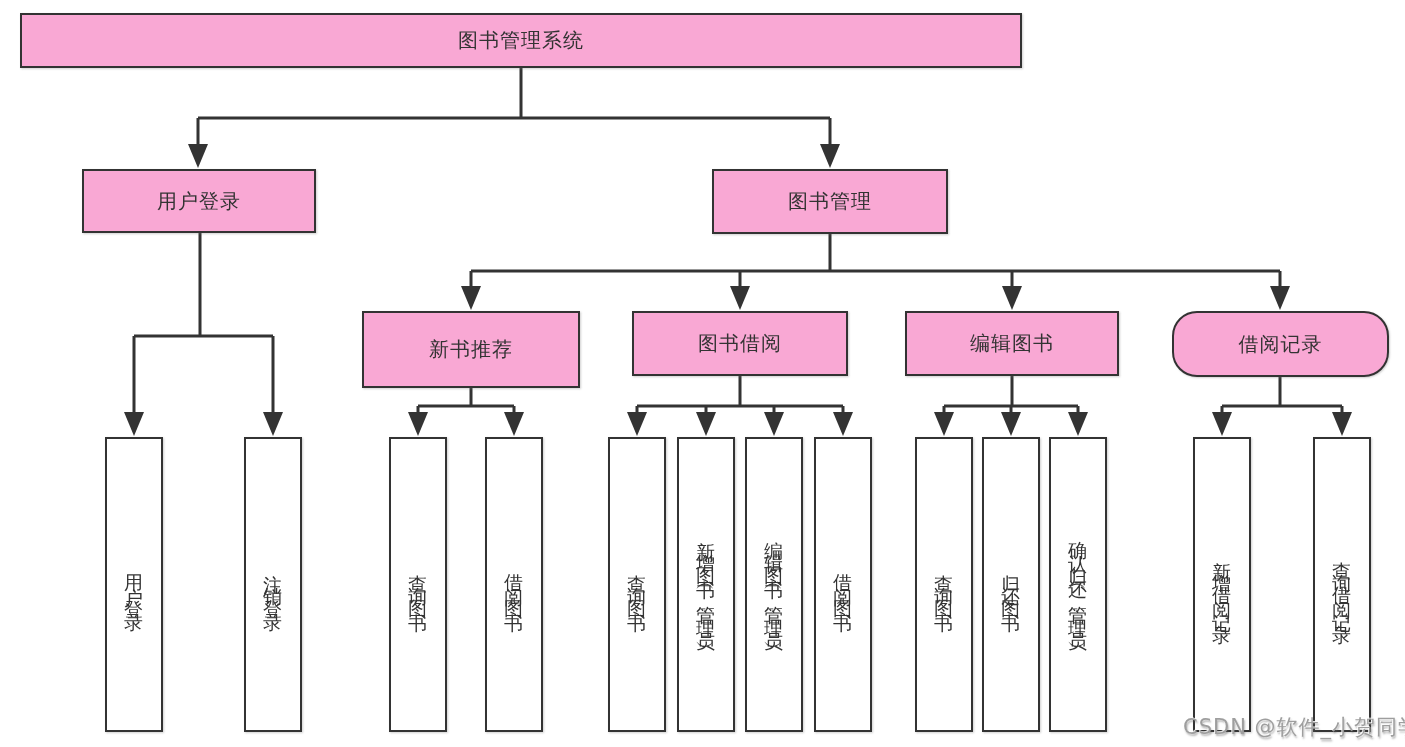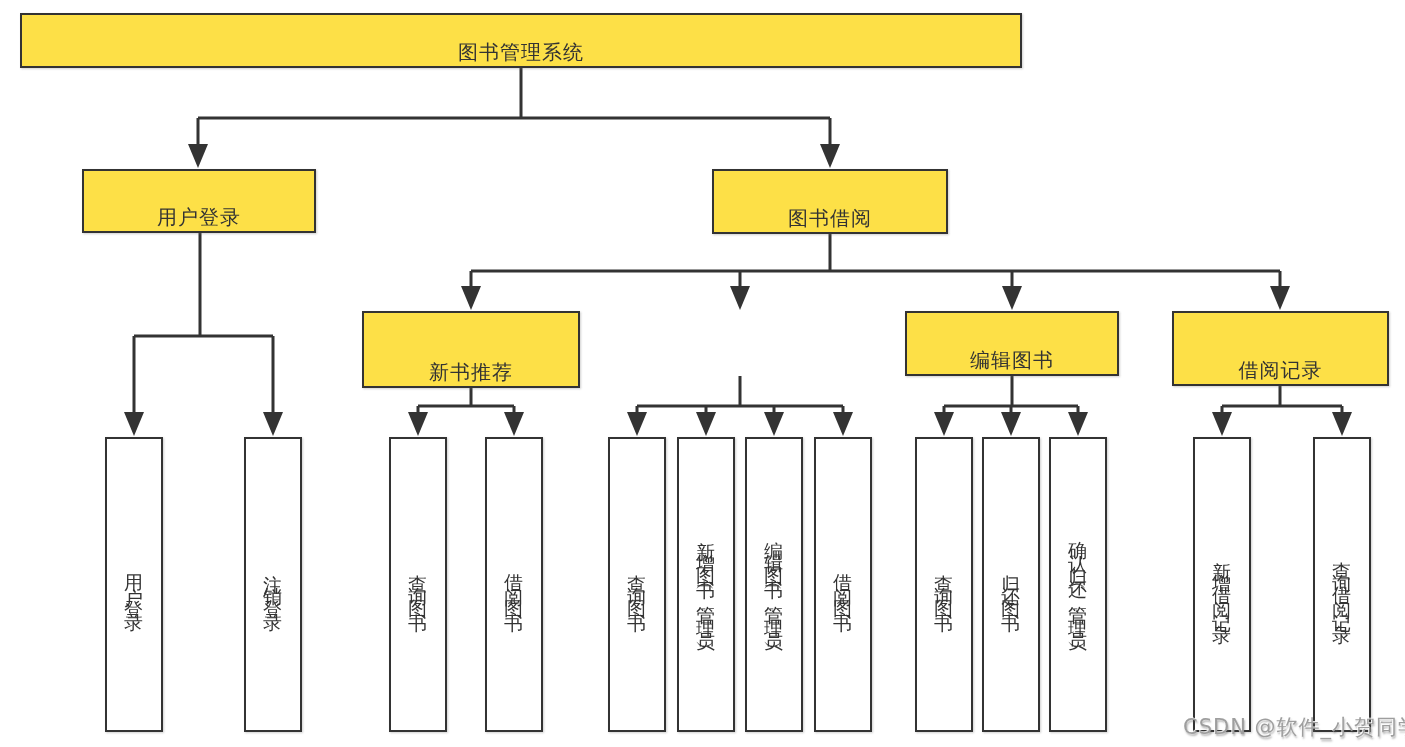--- a/index.html
+++ b/index.html
@@ -27,23 +27,23 @@
     fill: none;
   }
   .arrow {
     fill: #333333;
     stroke: none;
   }
   .hnode {
     position: absolute;
     box-sizing: border-box;
     border: 2px solid #333333;
-    background: #fde047;
+    background: #f9a8d4;
     display: flex;
-    align-items: flex-end;
+    align-items: center;
     justify-content: center;
     color: #333333;
     font-size: 20px;
     letter-spacing: 1px;
     z-index: 2;
     box-shadow: 1px 1px 2px rgba(120,120,120,0.35);
   }
   .vnode {
     position: absolute;
     box-sizing: border-box;
@@ -127,30 +127,33 @@
   </svg>
 
   <div class="hnode" style="left:20px; top:13px; width:1002px; height:55px;">
     <span class="node-label">图书管理系统</span>
   </div>
 
   <div class="hnode" style="left:82px; top:169px; width:234px; height:64px;">
     <span class="node-label">用户登录</span>
   </div>
   <div class="hnode" style="left:712px; top:169px; width:236px; height:65px;">
-    <span class="node-label">图书借阅</span>
+    <span class="node-label">图书管理</span>
   </div>
 
   <div class="hnode" style="left:362px; top:311px; width:218px; height:77px;">
     <span class="node-label">新书推荐</span>
   </div>
+  <div class="hnode" style="left:632px; top:311px; width:216px; height:65px;">
+    <span class="node-label">图书借阅</span>
+  </div>
   <div class="hnode" style="left:905px; top:311px; width:214px; height:65px;">
     <span class="node-label">编辑图书</span>
   </div>
-  <div class="hnode" style="left:1172px; top:311px; width:217px; height:75px;">
+  <div class="hnode" style="left:1172px; top:311px; width:217px; height:66px;border-radius:25px;">
     <span class="node-label">借阅记录</span>
   </div>
 
   <div class="vnode" style="left:105px;">
     <span class="node-label">用户登录</span>
   </div>
   <div class="vnode" style="left:244px;">
     <span class="node-label">注销登录</span>
   </div>
 

